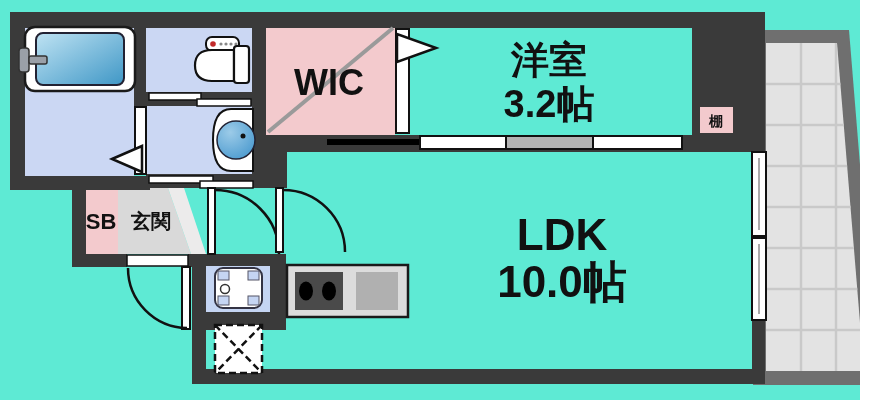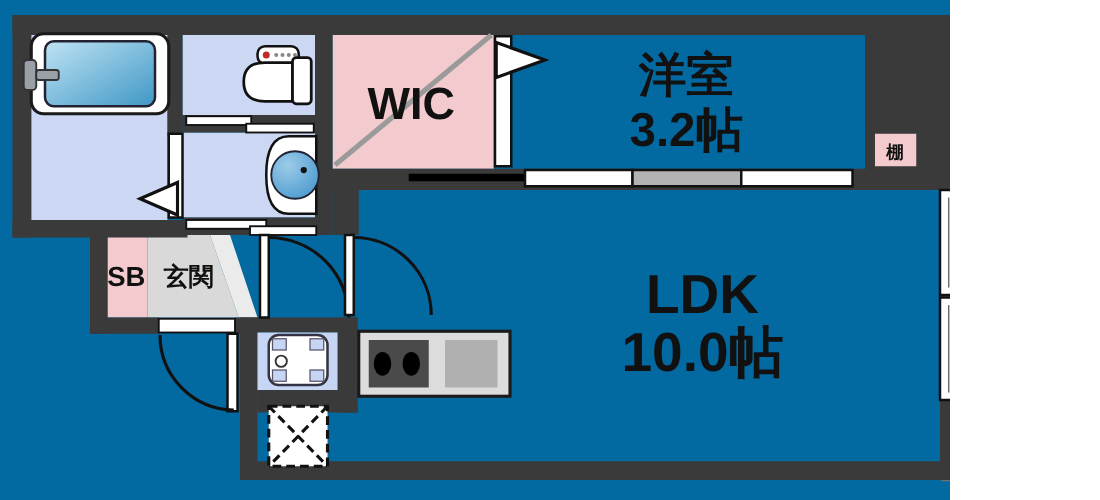--- a/index.html
+++ b/index.html
@@ -4,21 +4,21 @@
 <style>
   :root{
     --wall:#3a3a3a; --wet-floor:#cbd7f3; --closet-pink:#f3cacd;
     --entrance-gray:#d9d9d9; --entrance-gray-light:#ecebeb;
     --balcony-frame:#6f6f6f; --balcony-floor:#e3e3e3; --balcony-grid:#c9c9c9;
     --sink-blue:#c5d5f3; --counter-gray:#dcdcdc; --stove-dark:#4a4a4a;
     --stove-light:#b0b0b0; --diagonal-gray:#9a9a9a; --basin-blue:#59a7d8;
     --ink:#111;
   }
   html,body{margin:0;padding:0;background:#fff;}
-  .plan-wrap{width:760px;height:400px;position:relative;background:#0369a1;overflow:hidden;}
+  .plan-wrap{width:860px;height:400px;position:relative;background:#5eead4;overflow:hidden;}
   svg{display:block;}
   text{font-family:"Liberation Sans","DejaVu Sans",sans-serif;font-weight:bold;fill:var(--ink);}
 </style>
 </head>
 <body>
 
 <div class="plan-wrap">
 <svg width="880" height="400" viewBox="0 0 880 400">
   <defs>
     <linearGradient id="tubGrad" x1="0" y1="0" x2="1" y2="1">

